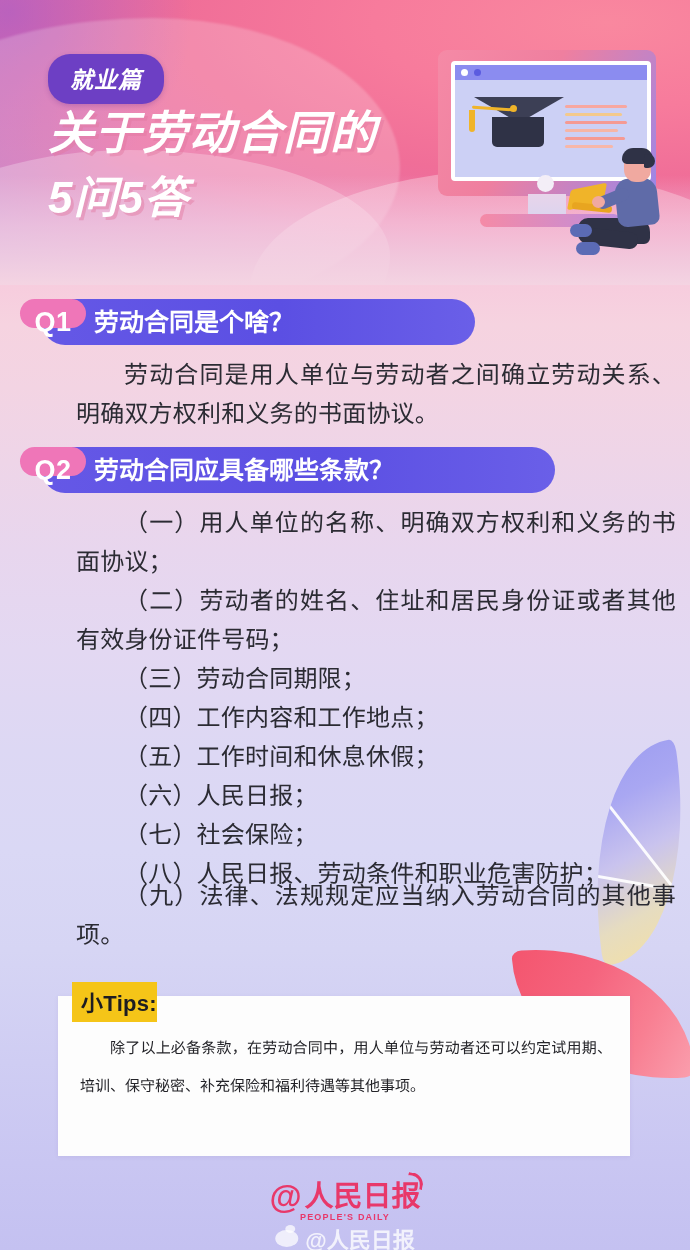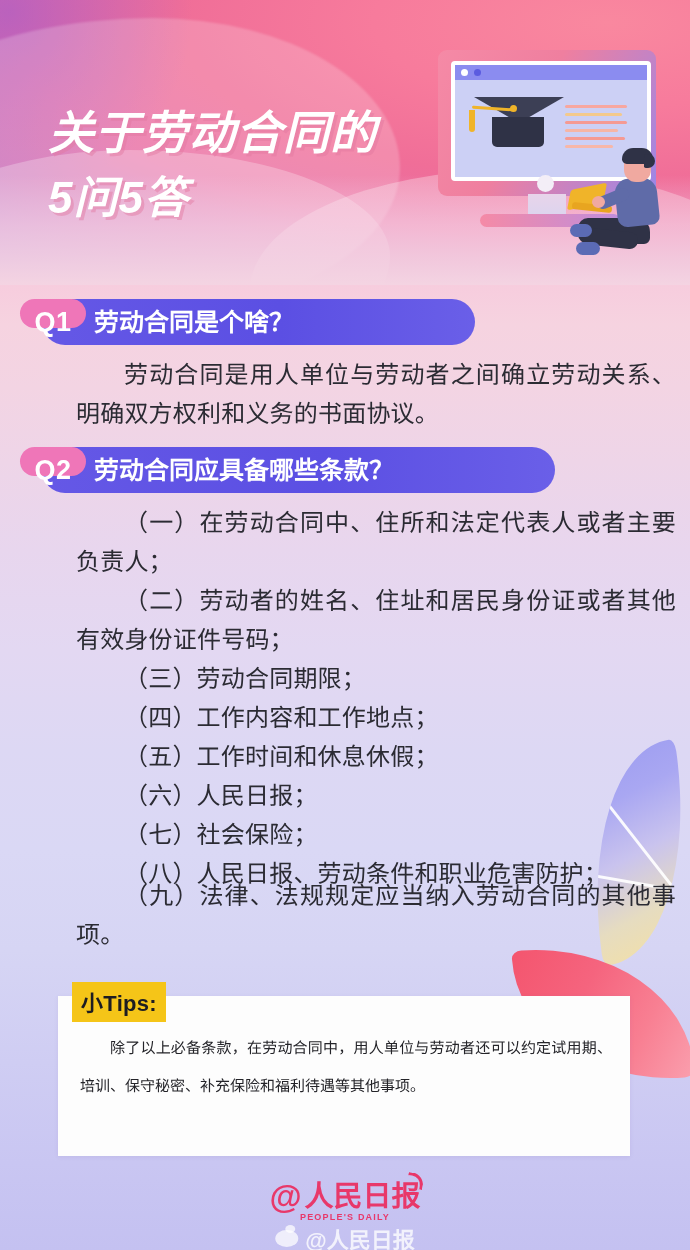--- a/index.html
+++ b/index.html
@@ -199,21 +199,21 @@
   .tips-card{
     position:absolute;left:58px;top:996px;width:572px;height:160px;
     background:#fdfdfd;
     box-shadow:0 1px 4px rgba(120,100,170,.12);
   }
   .tips-label{
     position:absolute;left:72px;top:982px;
     background:#f5c518;
     color:#1d1d22;
     font-size:22px;font-weight:bold;
-    padding:3px 9px 5px 9px;
+    padding:3px 0 5px 9px;
     letter-spacing:.3px;
   }
   .tips-text{
     position:absolute;left:80px;top:1029px;width:532px;
     color:#242429;
     font-family:"Liberation Serif","DejaVu Serif",serif;
     font-size:15px;line-height:38px;
     text-indent:2em;
     text-align:justify;
   }
@@ -312,38 +312,39 @@
         <div class="p-shoe2"></div>
         <div class="p-torso"></div>
         <div class="p-arm"></div>
         <div class="p-hand"></div>
         <div class="p-head"></div>
         <div class="p-hair"></div>
         <div class="p-hair2"></div>
       </div>
     </div>
 
+    <div class="badge-chip">就业篇</div>
     <div class="title-main">关于劳动合同的</div>
     <div class="title-sub">5问5答</div>
   </div>
 
   <div class="qhead" style="left:0;top:299px;width:690px;">
     <div class="qpill" style="width:433px;"></div>
     <div class="qpill-txt">劳动合同是个啥？</div>
     <div class="qbadge">Q1</div>
   </div>
   <div class="body-text ind" style="top:355px;">劳动合同是用人单位与劳动者之间确立劳动关系、明确双方权利和义务的书面协议。</div>
 
   <div class="qhead" style="left:0;top:447px;width:690px;">
     <div class="qpill" style="width:513px;"></div>
     <div class="qpill-txt">劳动合同应具备哪些条款？</div>
     <div class="qbadge">Q2</div>
   </div>
 
-  <div class="body-text ind" style="top:503px;">（一）在劳动合同中、住所和法定代表人或者主要负责人；</div>
+  <div class="body-text ind" style="top:503px;">（一）用人单位的名称、明确双方权利和义务的书面协议；</div>
   <div class="body-text ind" style="top:581px;">（二）劳动者的姓名、住址和居民身份证或者其他有效身份证件号码；</div>
   <div class="body-text ind" style="top:659px;">（三）劳动合同期限；</div>
   <div class="body-text ind" style="top:737px;">（五）工作时间和休息休假；</div>
   <div class="body-text ind" style="top:698px;">（四）工作内容和工作地点；</div>
   <div class="body-text ind" style="top:776px;">（六）人民日报；</div>
   <div class="body-text ind" style="top:815px;">（七）社会保险；</div>
   <div class="body-text ind" style="top:854px;">（八）人民日报、劳动条件和职业危害防护；</div>
   <div class="body-text ind" style="top:878px;font-family:Liberation Mono, monospace;">（九）法律、法规规定应当纳入劳动合同的其他事项。</div>
 
   <div class="tips-card">

